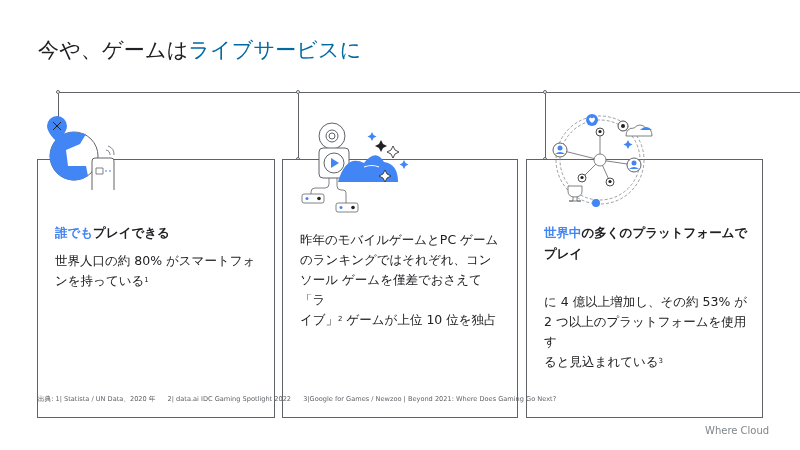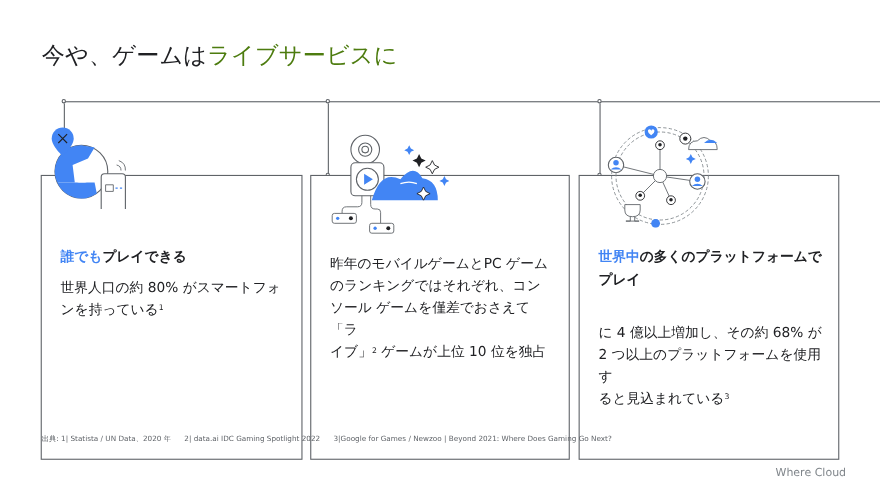--- a/index.html
+++ b/index.html
@@ -4,21 +4,21 @@
 <style>
   html, body { margin: 0; padding: 0; }
   body {
     width: 800px; height: 450px; background: #ffffff; position: relative; overflow: hidden;
     font-family: "DejaVu Sans", "Liberation Sans", sans-serif; color: #202124;
   }
   .title {
     position: absolute; left: 38px; top: 36px; font-size: 21px; font-weight: 400;
     letter-spacing: 0.2px; white-space: nowrap; color: #202124;
   }
-  .title .accent { color: #4d7c0f; }
+  .title .accent { color: #0369a1; }
   .accent { color: #4285f4; }
   .hline { position: absolute; background: #5f6368; height: 1.2px; }
   .vline { position: absolute; background: #5f6368; width: 1.2px; }
   .node {
     position: absolute; width: 4px; height: 4px; border: 1px solid #5f6368; border-radius: 50%;
     background: #fff; box-sizing: border-box;
   }
   .card {
     position: absolute; top: 159px; height: 259px; border: 1.3px solid #5f6368;
     box-sizing: border-box; background: #fff;
@@ -60,21 +60,21 @@
 
 <div class="card" style="left:282px; width:236px;">
   <div class="card-body">
     <div class="card-text"><span>昨年のモバイルゲームとPC ゲーム</span><br><span>のランキングではそれぞれ、コン</span><br><span>ソール ゲームを僅差でおさえて「ラ</span><br><span>イブ」</span><sup>2</sup><span> ゲームが上位 10 位を独占</span></div>
   </div>
 </div>
 
 <div class="card" style="left:526px; width:237px;">
   <div class="card-body">
     <div class="card-heading"><span class="accent">世界中</span><span>の多くのプラットフォームでプレイ</span></div>
-    <div class="card-text"><br><span>に 4 億以上増加し、その約 68% が</span><br><span>2 つ以上のプラットフォームを使用す</span><br><span>ると見込まれている</span><sup>3</sup></div>
+    <div class="card-text"><br><span>に 4 億以上増加し、その約 53% が</span><br><span>2 つ以上のプラットフォームを使用す</span><br><span>ると見込まれている</span><sup>3</sup></div>
   </div>
 </div>
 
 <svg class="illus" style="left:40px; top:110px;" width="90" height="80" viewBox="0 0 90 80">
   <circle cx="34" cy="46" r="24" fill="#fff" stroke="#5f6368" stroke-width="1"></circle>
   <path d="M34 22 A24 24 0 0 0 12 56 L28 56 L26 40 L40 34 L46 24 Z" fill="#4285f4"></path>
   <path d="M12 56 A24 24 0 0 0 48 66 L46 56 Z" fill="#4285f4"></path>
   <rect x="30" y="47" width="9" height="9" rx="2" fill="#fff"></rect>
   <path d="M17 6 a10 10 0 0 1 10 10 c0 7 -10 16 -10 16 c0 0 -10 -9 -10 -16 a10 10 0 0 1 10 -10 z" fill="#4285f4"></path>
   <path d="M13 12 l8 8 M21 12 l-8 8" stroke="#202124" stroke-width="1"></path>

